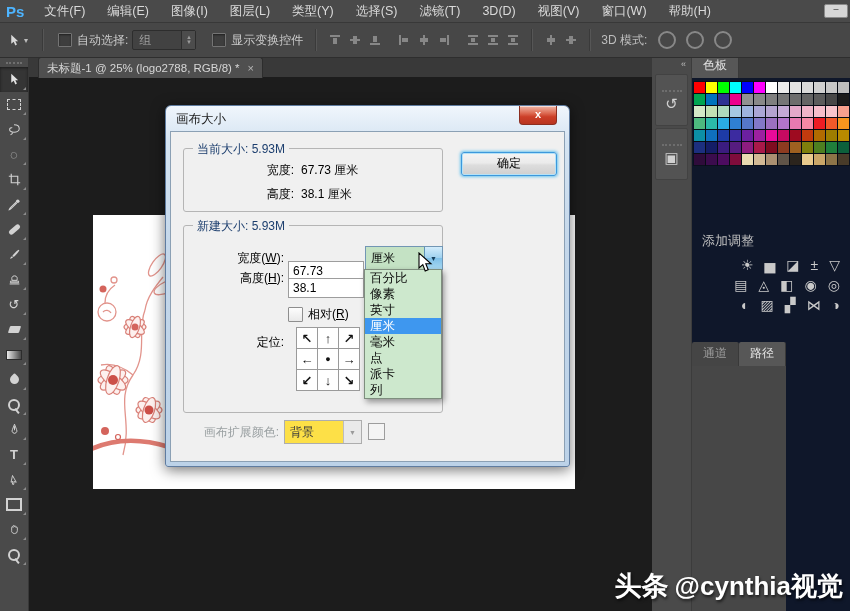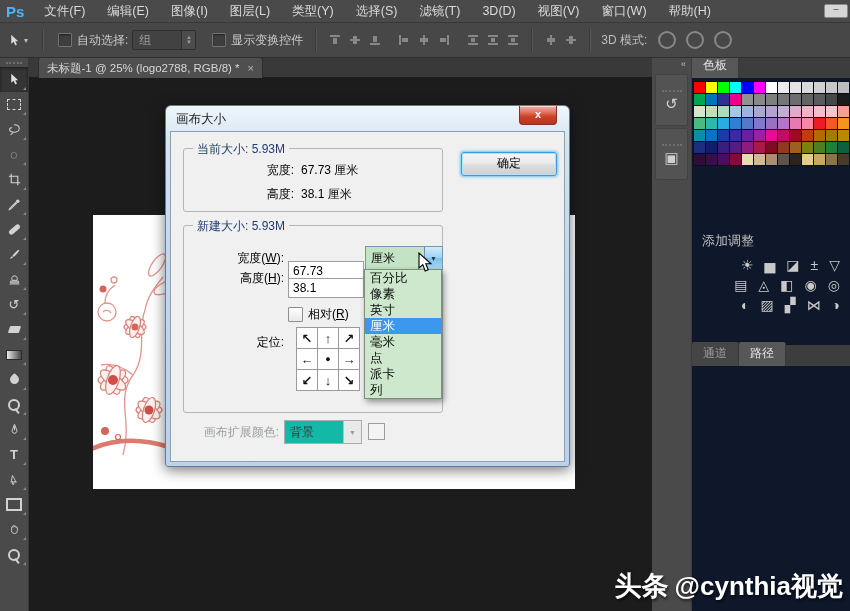--- a/index.html
+++ b/index.html
@@ -128,21 +128,21 @@
   #rel-row{position:absolute;left:104px;top:80px;display:flex;align-items:center;gap:5px}
   .win-cb{width:13px;height:13px;background:linear-gradient(180deg,#fdfdfd,#e9e9e9);border:1px solid #8e8e8e;border-radius:1px}
   #anchor-lbl{left:0;top:108px;width:100px}
   #anchor-grid{position:absolute;left:112px;top:101px;width:63px;height:63px;display:grid;
                grid-template-columns:repeat(3,21px);grid-auto-rows:21px}
   .a-cell{border:1px solid #9a9a9a;margin:0 -1px -1px 0;background:#fff;display:flex;align-items:center;
           justify-content:center;font-size:13px;font-weight:bold;color:#111}
   .a-cell:nth-child(5){font-size:9px}
   #cc-lbl{left:0;top:292px;width:108px;color:#9aa0a2}
   #cc-combo{position:absolute;left:113px;top:288px;width:76px;height:22px;border:1px solid #adadad;
-            background:#14b8a6;display:flex;align-items:center;color:#3c3c3c}
+            background:#fde047;display:flex;align-items:center;color:#3c3c3c}
   #cc-combo .t{flex:1;padding-left:5px}
   #cc-combo .b{width:17px;height:100%;border-left:1px solid #bdbdbd;background:#e9e9e9;display:flex;
                align-items:center;justify-content:center;font-size:7px;color:#9a9a9a}
   #cc-swatch{position:absolute;left:197px;top:291px;width:15px;height:15px;border:1px solid #9d9d9d;background:#f4f4f4}
   #unit-list{position:absolute;left:193px;top:137px;width:76px;background:#cde8cd;border:1px solid #7e8e7e;
              box-shadow:2px 3px 6px rgba(0,0,0,.4);z-index:6}
   .unit-opt{height:16px;line-height:16px;padding-left:5px;font-size:12.5px;color:#0a0a0a}
   .unit-opt.sel{background:#3e97ef;color:#fff}
   #cursor{position:absolute;left:252px;top:146px;z-index:30}
 </style>
@@ -477,21 +477,21 @@
         </div>
         <div class="arow">
           <span>◐</span>
           <span>▨</span>
           <span>▞</span>
           <span>⋈</span>
           <span>◑</span>
         </div>
       </div>
     </div>
-    <div id="paths" style="display:flex;flex-direction:column;flex:1">
+    <div id="paths" style="display:flex;flex:1">
       <div class="ptabs">
         <span class="ptab">通道</span>
         <span class="ptab active">路径</span>
       </div>
       <div class="pbody"></div>
     </div>
   </div>
 </div>
 
 <div id="dialog">

